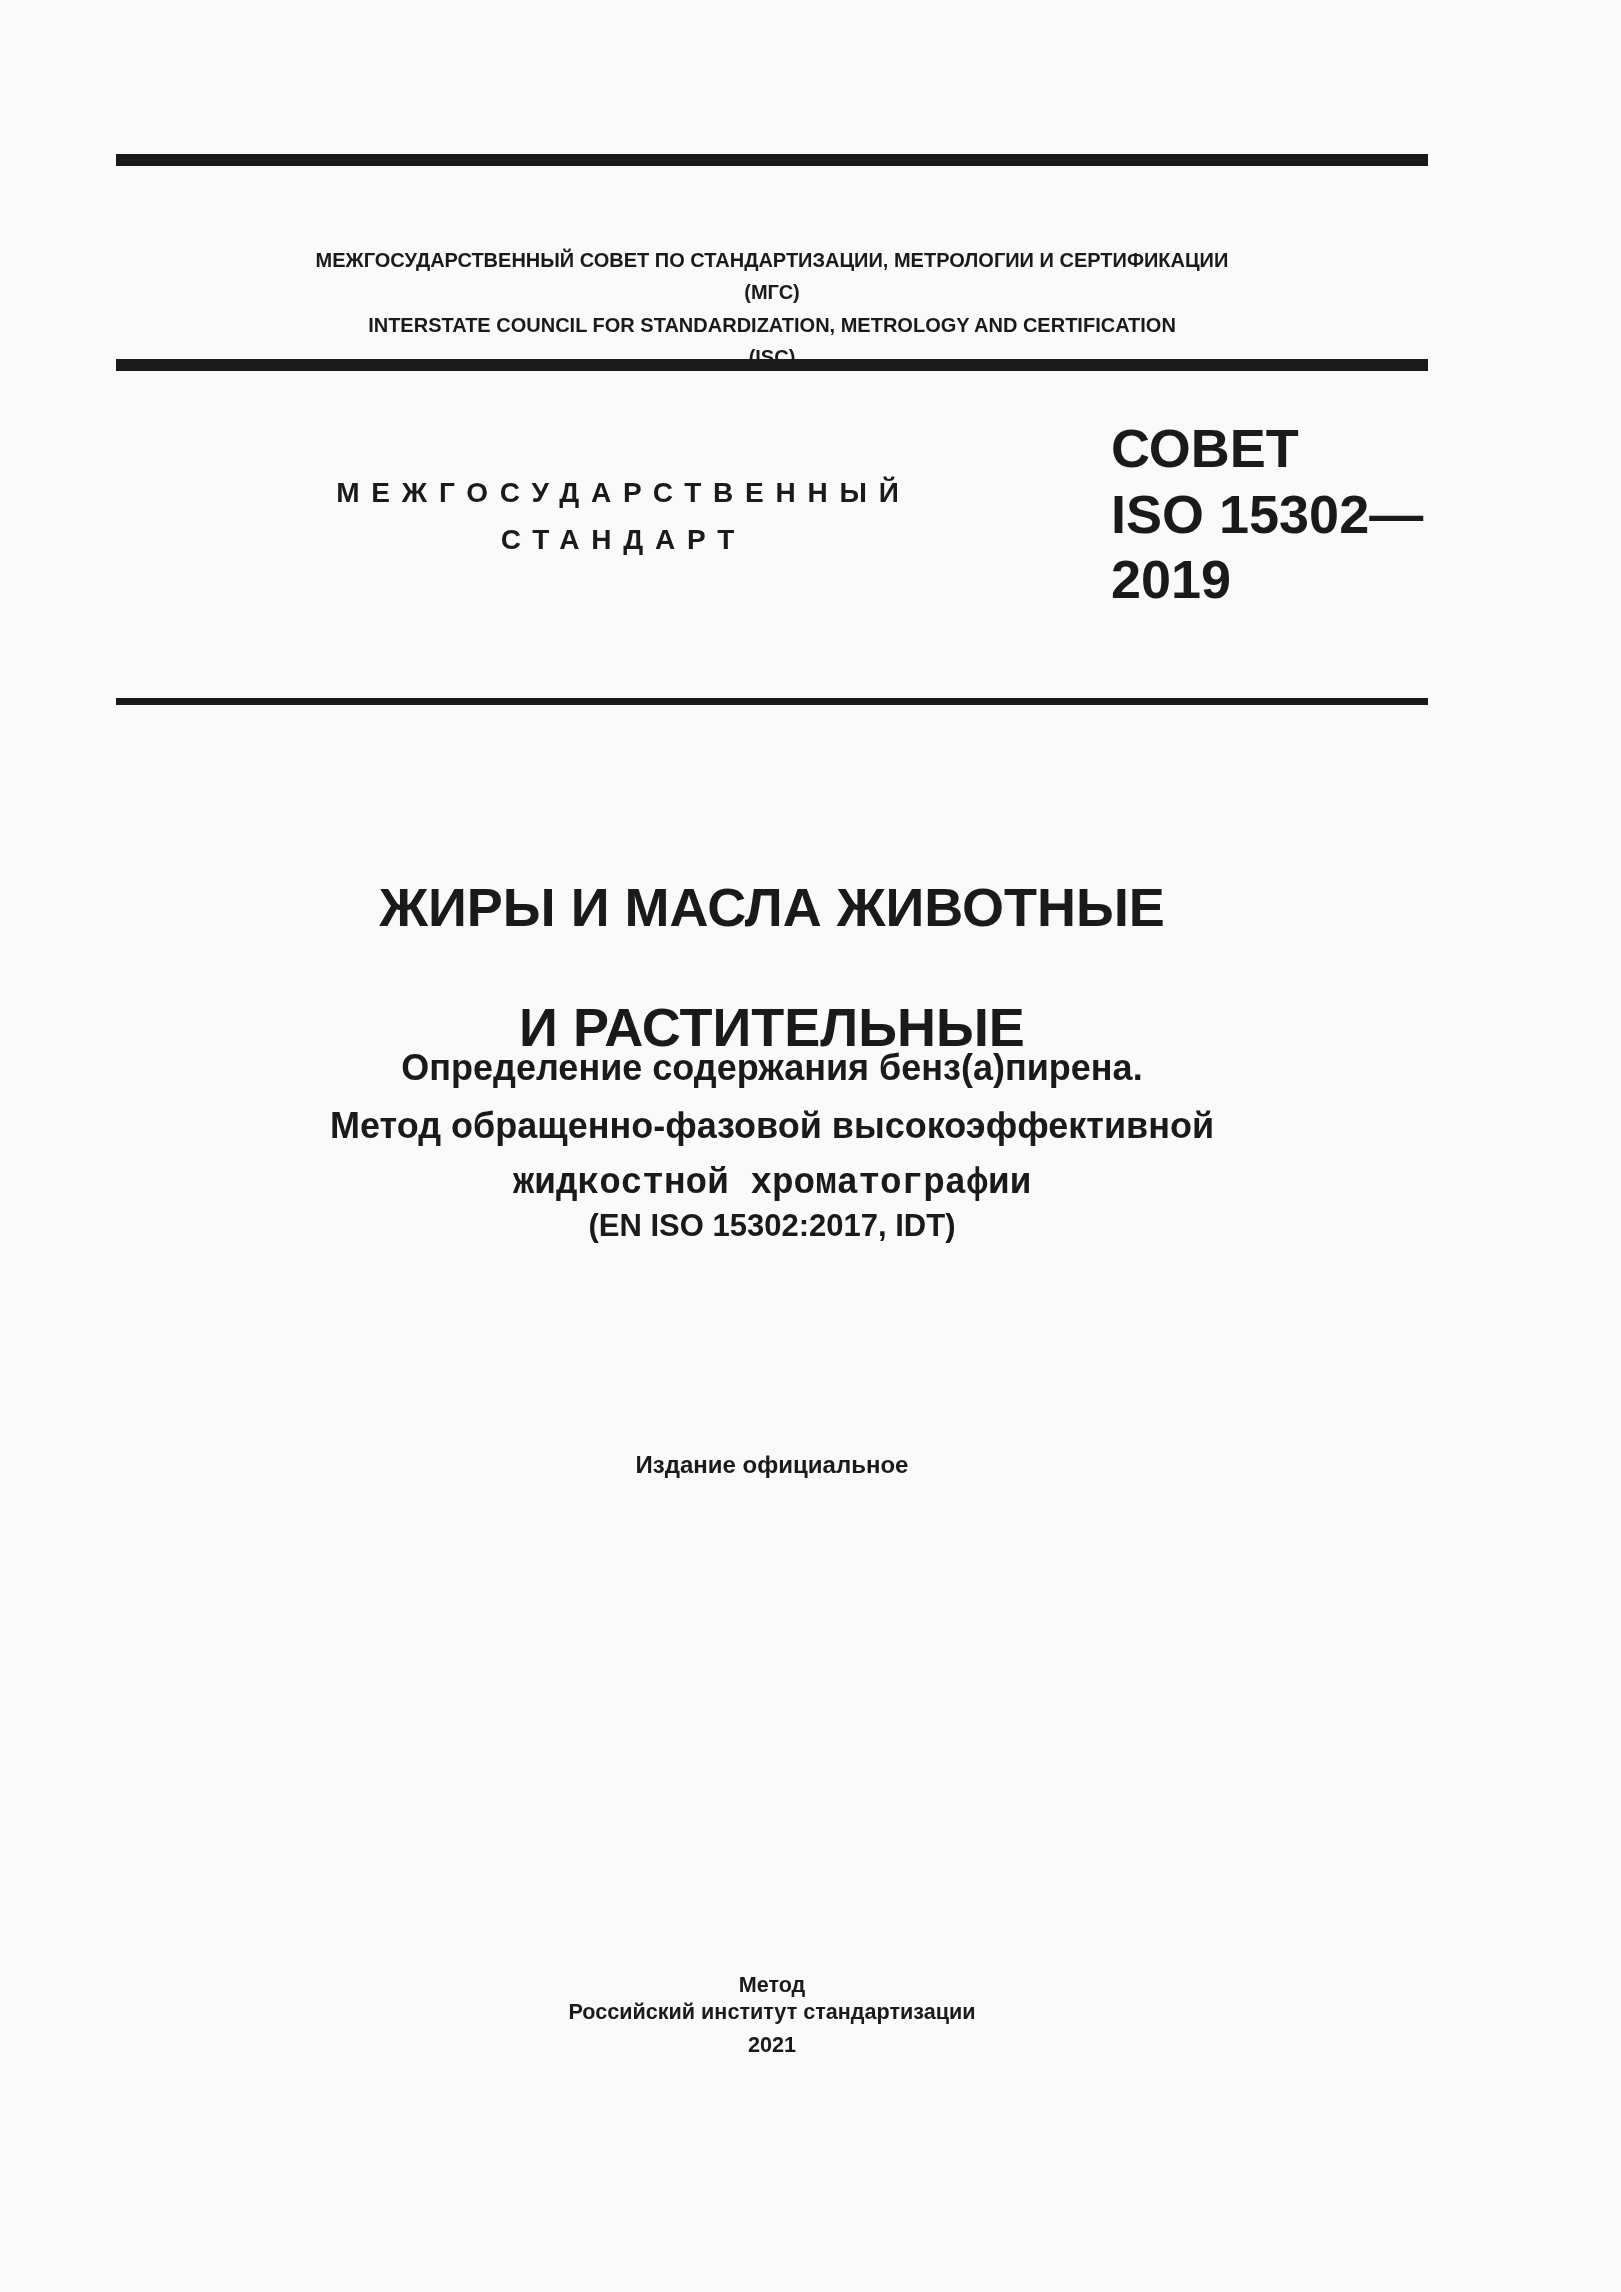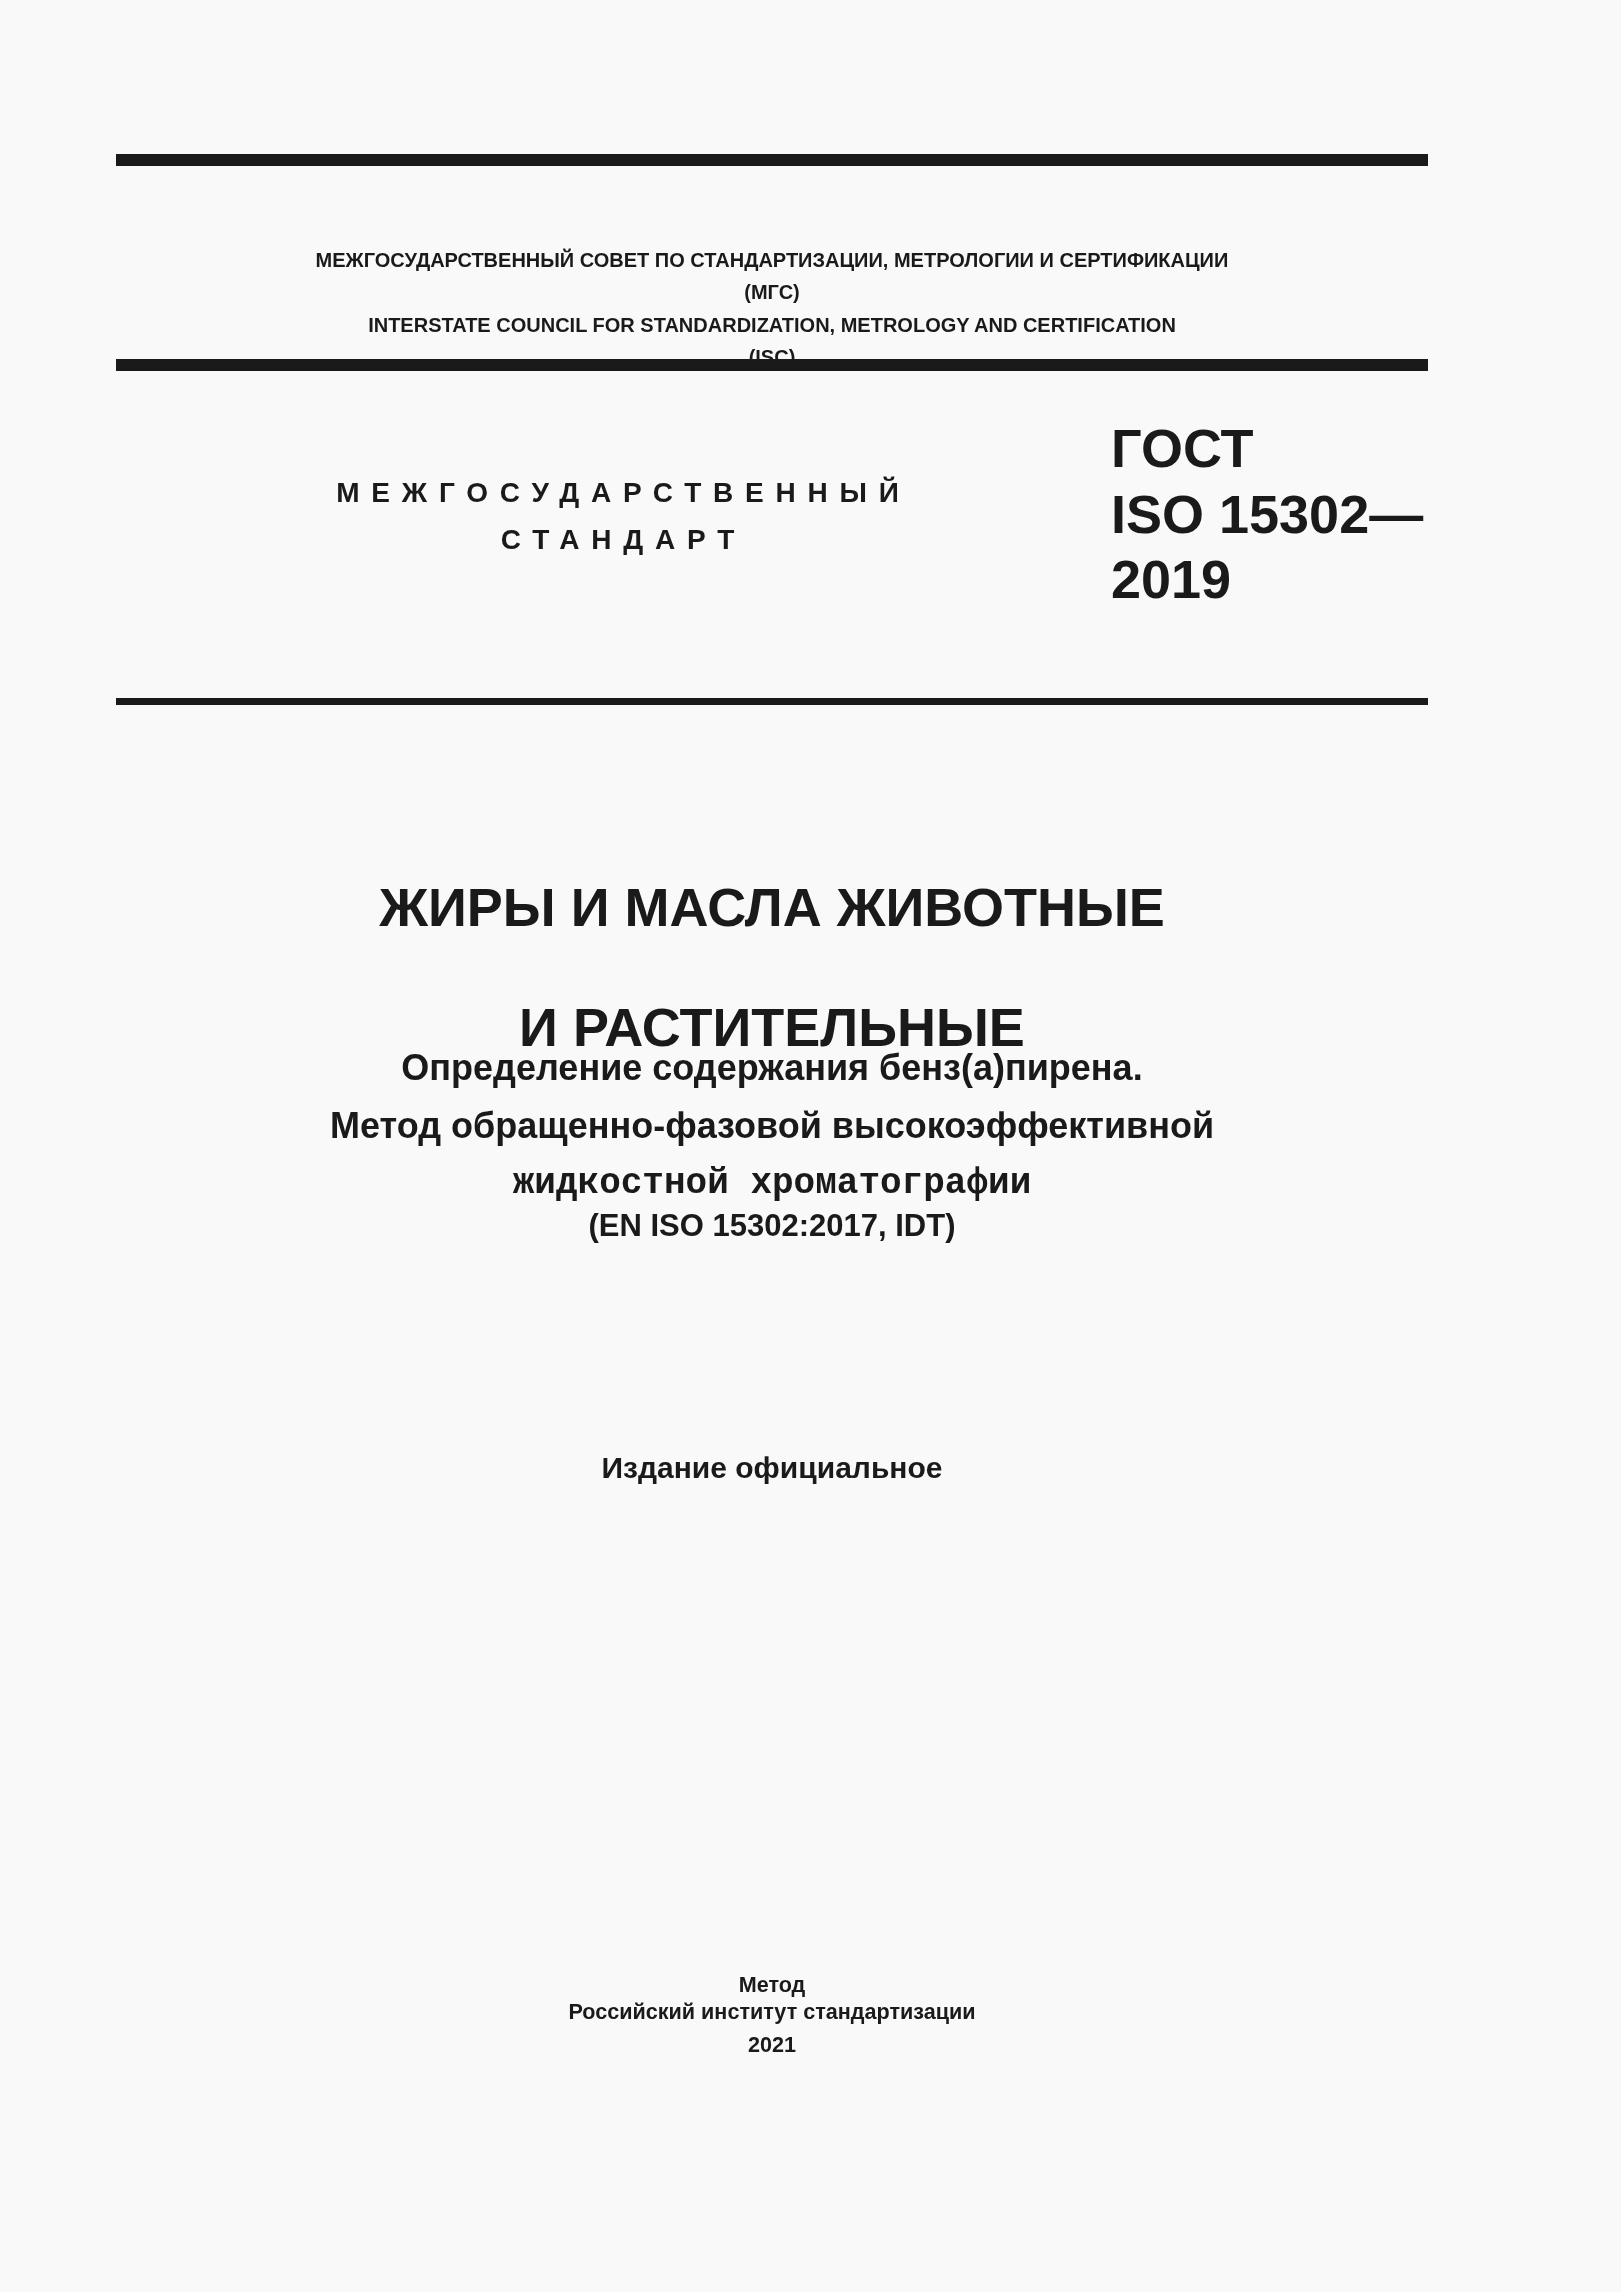--- a/index.html
+++ b/index.html
@@ -40,42 +40,42 @@
     width: 659px;
     text-align: center;
   }
   .designation {
     font-size: 54px;
     left: 1111px;
   }
   .title { font-size: 54px; }
   .subtitle { font-size: 36px; }
   .ref { font-size: 31px; }
-  .edition { font-size: 30px; }
+  .edition { font-size: 24px; }
   .imprint { font-size: 21.6px; }
 </style>
 </head>
 <body>
 
 <div class="rule" style="top:154px;height:11.8px;"></div>
 
 <div class="line center council" style="top:207px;">МЕЖГОСУДАРСТВЕННЫЙ СОВЕТ ПО СТАНДАРТИЗАЦИИ, МЕТРОЛОГИИ И СЕРТИФИКАЦИИ</div>
 <div class="line center council" style="top:239px;">(МГС)</div>
 <div class="line center council" style="top:272px;">INTERSTATE COUNCIL FOR STANDARDIZATION, METROLOGY AND CERTIFICATION</div>
 <div class="line center council" style="top:304px;">(ISC)</div>
 
 <div class="rule" style="top:359px;height:11.8px;"></div>
 
 <div>
   <div class="line kind" style="top:479px;">МЕЖГОСУДАРСТВЕННЫЙ</div>
   <div class="line kind" style="top:526px;">СТАНДАРТ</div>
 </div>
 
 <div>
-  <div class="line designation" style="top:421px;">ГОСТ</div>
+  <div class="line designation" style="top:421px;">СОВЕТ</div>
   <div class="line designation" style="top:487px;">ISO 15302—</div>
   <div class="line designation" style="top:552px;">2019</div>
 </div>
 
 <div class="rule" style="top:698px;height:6.9px;"></div>
 
 <div>
   <div class="line center title" style="top:880px;">ЖИРЫ И МАСЛА ЖИВОТНЫЕ</div>
   <div class="line center title" style="top:1000px;">И РАСТИТЕЛЬНЫЕ</div>
 </div>

